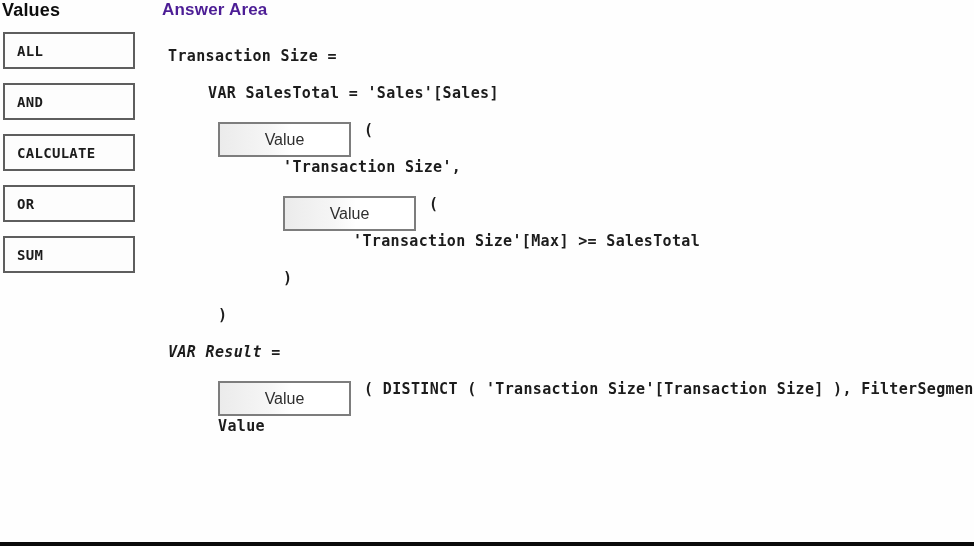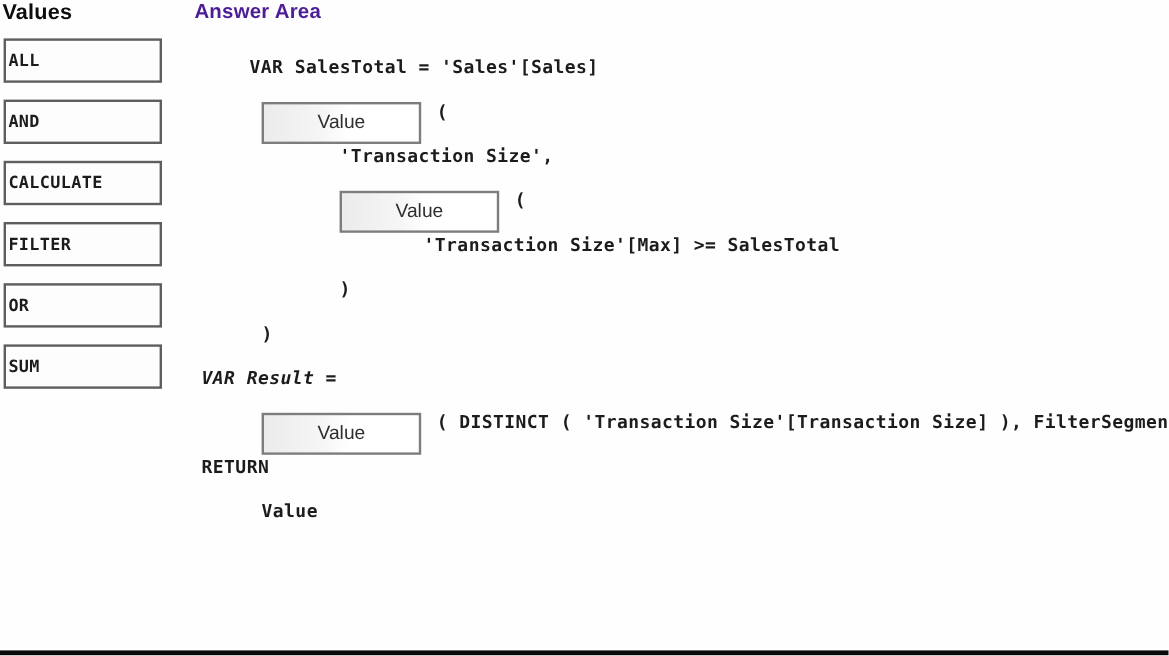--- a/index.html
+++ b/index.html
@@ -32,21 +32,21 @@
     flex-direction: column;
     gap: 14px;
   }
   .chip {
     height: 37px;
     width: 132px;
     background: #fdfdfd;
     border: 2px solid #5e5e5e;
     display: flex;
     align-items: center;
-    padding-left: 2px;
+    padding-left: 12px;
     font-family: "DejaVu Sans Mono", monospace;
     font-weight: 700;
     font-size: 14px;
     letter-spacing: 0.3px;
     color: #1c1c1c;
     cursor: grab;
   }
 
   
   .answer-title {
@@ -110,35 +110,34 @@
 <body>
 
 <div class="stage">
 
   <div class="values-title">Values</div>
 
   <div class="chips" id="chips">
       <div class="chip">ALL</div>
       <div class="chip">AND</div>
       <div class="chip">CALCULATE</div>
-      <div class="chip">FILTER</div>
       <div class="chip">OR</div>
       <div class="chip">SUM</div>
     </div>
 
   <div class="answer-title">Answer Area</div>
 
   <div class="code" id="code">
+      <div class="code-row" style="padding-left: 0px;"><span class="code-text">Transaction Size =</span></div>
       <div class="code-row" style="padding-left: 0px; margin-left: 40px;"><span class="code-text">VAR SalesTotal = 'Sales'[Sales]</span></div>
       <div class="code-row" style="padding-left: 50px;"><div class="value-slot"><span class="slot-label">Value</span></div><span class="code-text after-slot">(</span></div>
       <div class="code-row" style="padding-left: 115px;"><span class="code-text">'Transaction Size',</span></div>
       <div class="code-row" style="padding-left: 115px;"><div class="value-slot"><span class="slot-label">Value</span></div><span class="code-text after-slot">(</span></div>
       <div class="code-row" style="padding-left: 185px;"><span class="code-text">'Transaction Size'[Max] &gt;= SalesTotal</span></div>
       <div class="code-row" style="padding-left: 115px;"><span class="code-text">)</span></div>
       <div class="code-row" style="padding-left: 50px;"><span class="code-text">)</span></div>
       <div class="code-row" style="padding-left: 0px; font-style: italic;"><span class="code-text">VAR Result =</span></div>
       <div class="code-row" style="padding-left: 50px;"><div class="value-slot"><span class="slot-label">Value</span></div><span class="code-text after-slot">( DISTINCT ( 'Transaction Size'[Transaction Size] ), FilterSegment )</span></div>
-      <div class="code-row" style="padding-left: 0px;"><span class="code-text">RETURN</span></div>
       <div class="code-row" style="padding-left: 50px;"><span class="code-text">Value</span></div>
     </div>
 
   <div class="bottom-rule"></div>
 </div>
 
 </body></html>

